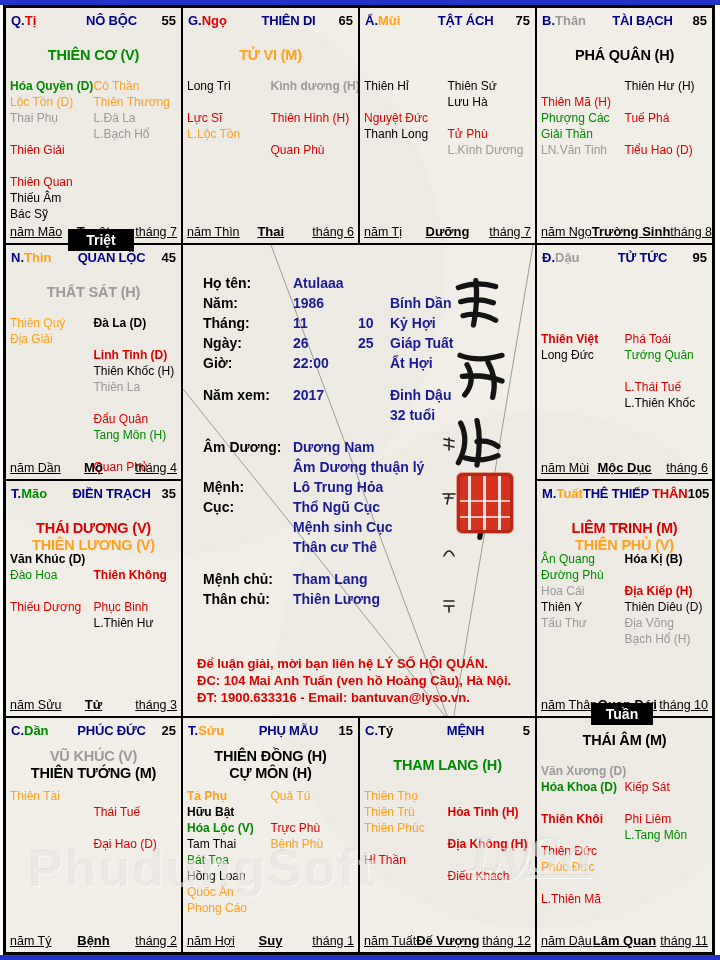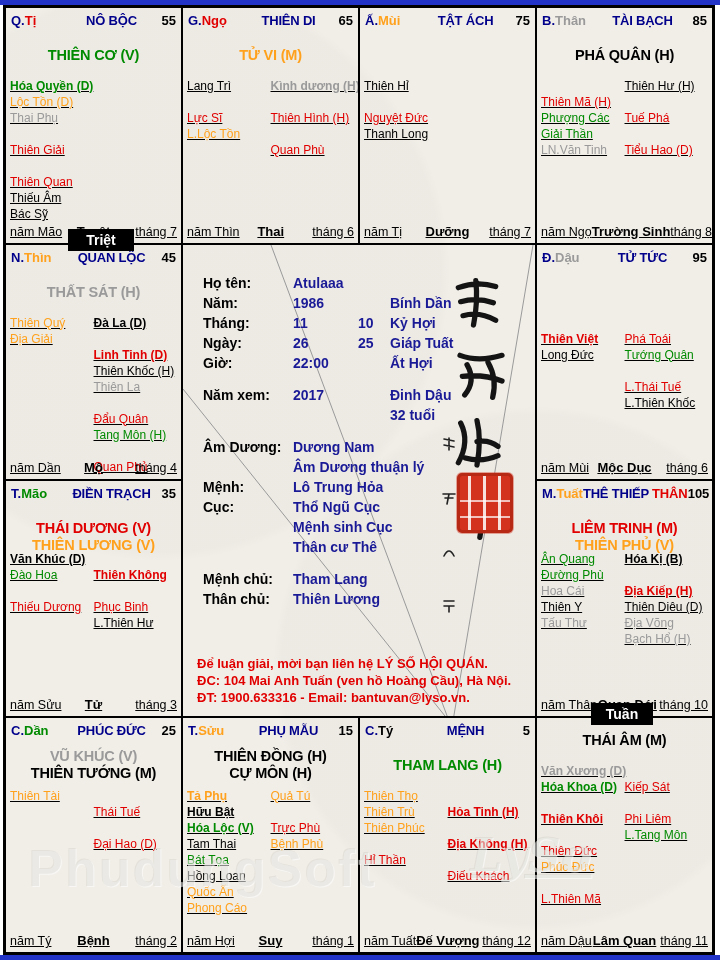--- a/index.html
+++ b/index.html
@@ -24,21 +24,21 @@
     position:relative;box-sizing:border-box;border:1px solid #000;overflow:hidden;
   }
   .phead{display:flex;align-items:center;height:25px;padding:0 5px;font-weight:bold;font-size:13px;white-space:nowrap;}
   .sb{width:58px;}
   .stem{color:#00008b;}
   .pname{flex:1;text-align:center;color:#00008b;font-size:13px;letter-spacing:-0.2px;}
   .pname .extra{color:#e10000;margin-left:3px;}
   .pnum{min-width:22px;text-align:right;color:#000;}
   .mainstars{height:45px;display:flex;flex-direction:column;justify-content:center;text-align:center;font-weight:bold;font-size:14.5px;line-height:17px;letter-spacing:-0.2px;}
   .cols{display:flex;padding:0 4px;font-size:12px;line-height:16px;}
-  .colL,.colR{width:50%;white-space:nowrap;text-decoration:underline;}
+  .colL,.colR{width:50%;white-space:nowrap;}
   .star{white-space:nowrap;}
   .pfoot{position:absolute;left:0;right:0;bottom:4px;display:flex;align-items:baseline;padding:0 4px;font-size:12.5px;white-space:nowrap;text-decoration:underline;}
   .fy{flex:1;text-align:left;color:#000;}
   .fs{flex:1.2;text-align:center;font-weight:bold;color:#000;font-size:13px;}
   .fm{flex:1;text-align:right;color:#000;}
 
   .c-red{color:#e10000;margin-top:16px;} .c-green{color:#008a00;} .c-orange{color:#ffa11c;}
   .c-gray{color:#9a9a9a;} .c-black{color:#000;}
   .bld{font-weight:bold;}
 
@@ -348,39 +348,45 @@
       <span class="pname">TẬT ÁCH</span>
       <span class="pnum">75</span>
     </div>
     <div class="mainstars"></div>
     <div class="cols">
       <div class="colL">
           <div class="star c-black">Thiên Hỉ</div>
           <div class="star c-red">Nguyệt Đức</div>
           <div class="star c-black">Thanh Long</div>
         </div>
+      <div class="colR">
+          <div class="star c-black">Thiên Sứ</div>
+          <div class="star c-black">Lưu Hà</div>
+          <div class="star c-red">Tử Phù</div>
+          <div class="star c-gray">L.Kình Dương</div>
+        </div>
     </div>
     <div class="pfoot">
       <span class="fy">năm Tị</span>
       <span class="fs">Dưỡng</span>
       <span class="fm">tháng 7</span>
     </div>
   </div>
     <div class="cell" style="grid-area: 1 / 2;">
     <div class="phead">
       <span class="sb"><span class="stem">G.</span><span class="branch c-red">Ngọ</span></span>
       <span class="pname">THIÊN DI</span>
       <span class="pnum">65</span>
     </div>
     <div class="mainstars">
         <div class="c-orange">TỬ VI (M)</div>
       </div>
     <div class="cols">
       <div class="colL">
-          <div class="star c-black">Lang Trì</div>
+          <div class="star c-black">Long Trì</div>
           <div class="star c-red">Lực Sĩ</div>
           <div class="star c-orange">L.Lộc Tồn</div>
         </div>
       <div class="colR">
           <div class="star c-gray bld">Kình dương (H)</div>
           <div class="star c-red">Thiên Hình (H)</div>
           <div class="star c-red">Quan Phù</div>
         </div>
     </div>
     <div class="pfoot">
@@ -400,20 +406,26 @@
       </div>
     <div class="cols">
       <div class="colL">
           <div class="star c-green bld">Hóa Quyền (D)</div>
           <div class="star c-orange">Lộc Tồn (D)</div>
           <div class="star c-gray">Thai Phụ</div>
           <div class="star c-red">Thiên Giải</div>
           <div class="star c-red">Thiên Quan</div>
           <div class="star c-black">Thiếu Âm</div>
           <div class="star c-black">Bác Sỹ</div>
+        </div>
+      <div class="colR">
+          <div class="star c-orange">Cô Thần</div>
+          <div class="star c-orange">Thiên Thương</div>
+          <div class="star c-gray">L.Đà La</div>
+          <div class="star c-gray">L.Bạch Hổ</div>
         </div>
     </div>
     <div class="pfoot">
       <span class="fy">năm Mão</span>
       <span class="fs">Tuyệt</span>
       <span class="fm">tháng 7</span>
     </div>
   </div>
     <div class="center">
     <svg class="aspect-lines" width="356" height="476" viewBox="0 0 356 476">

